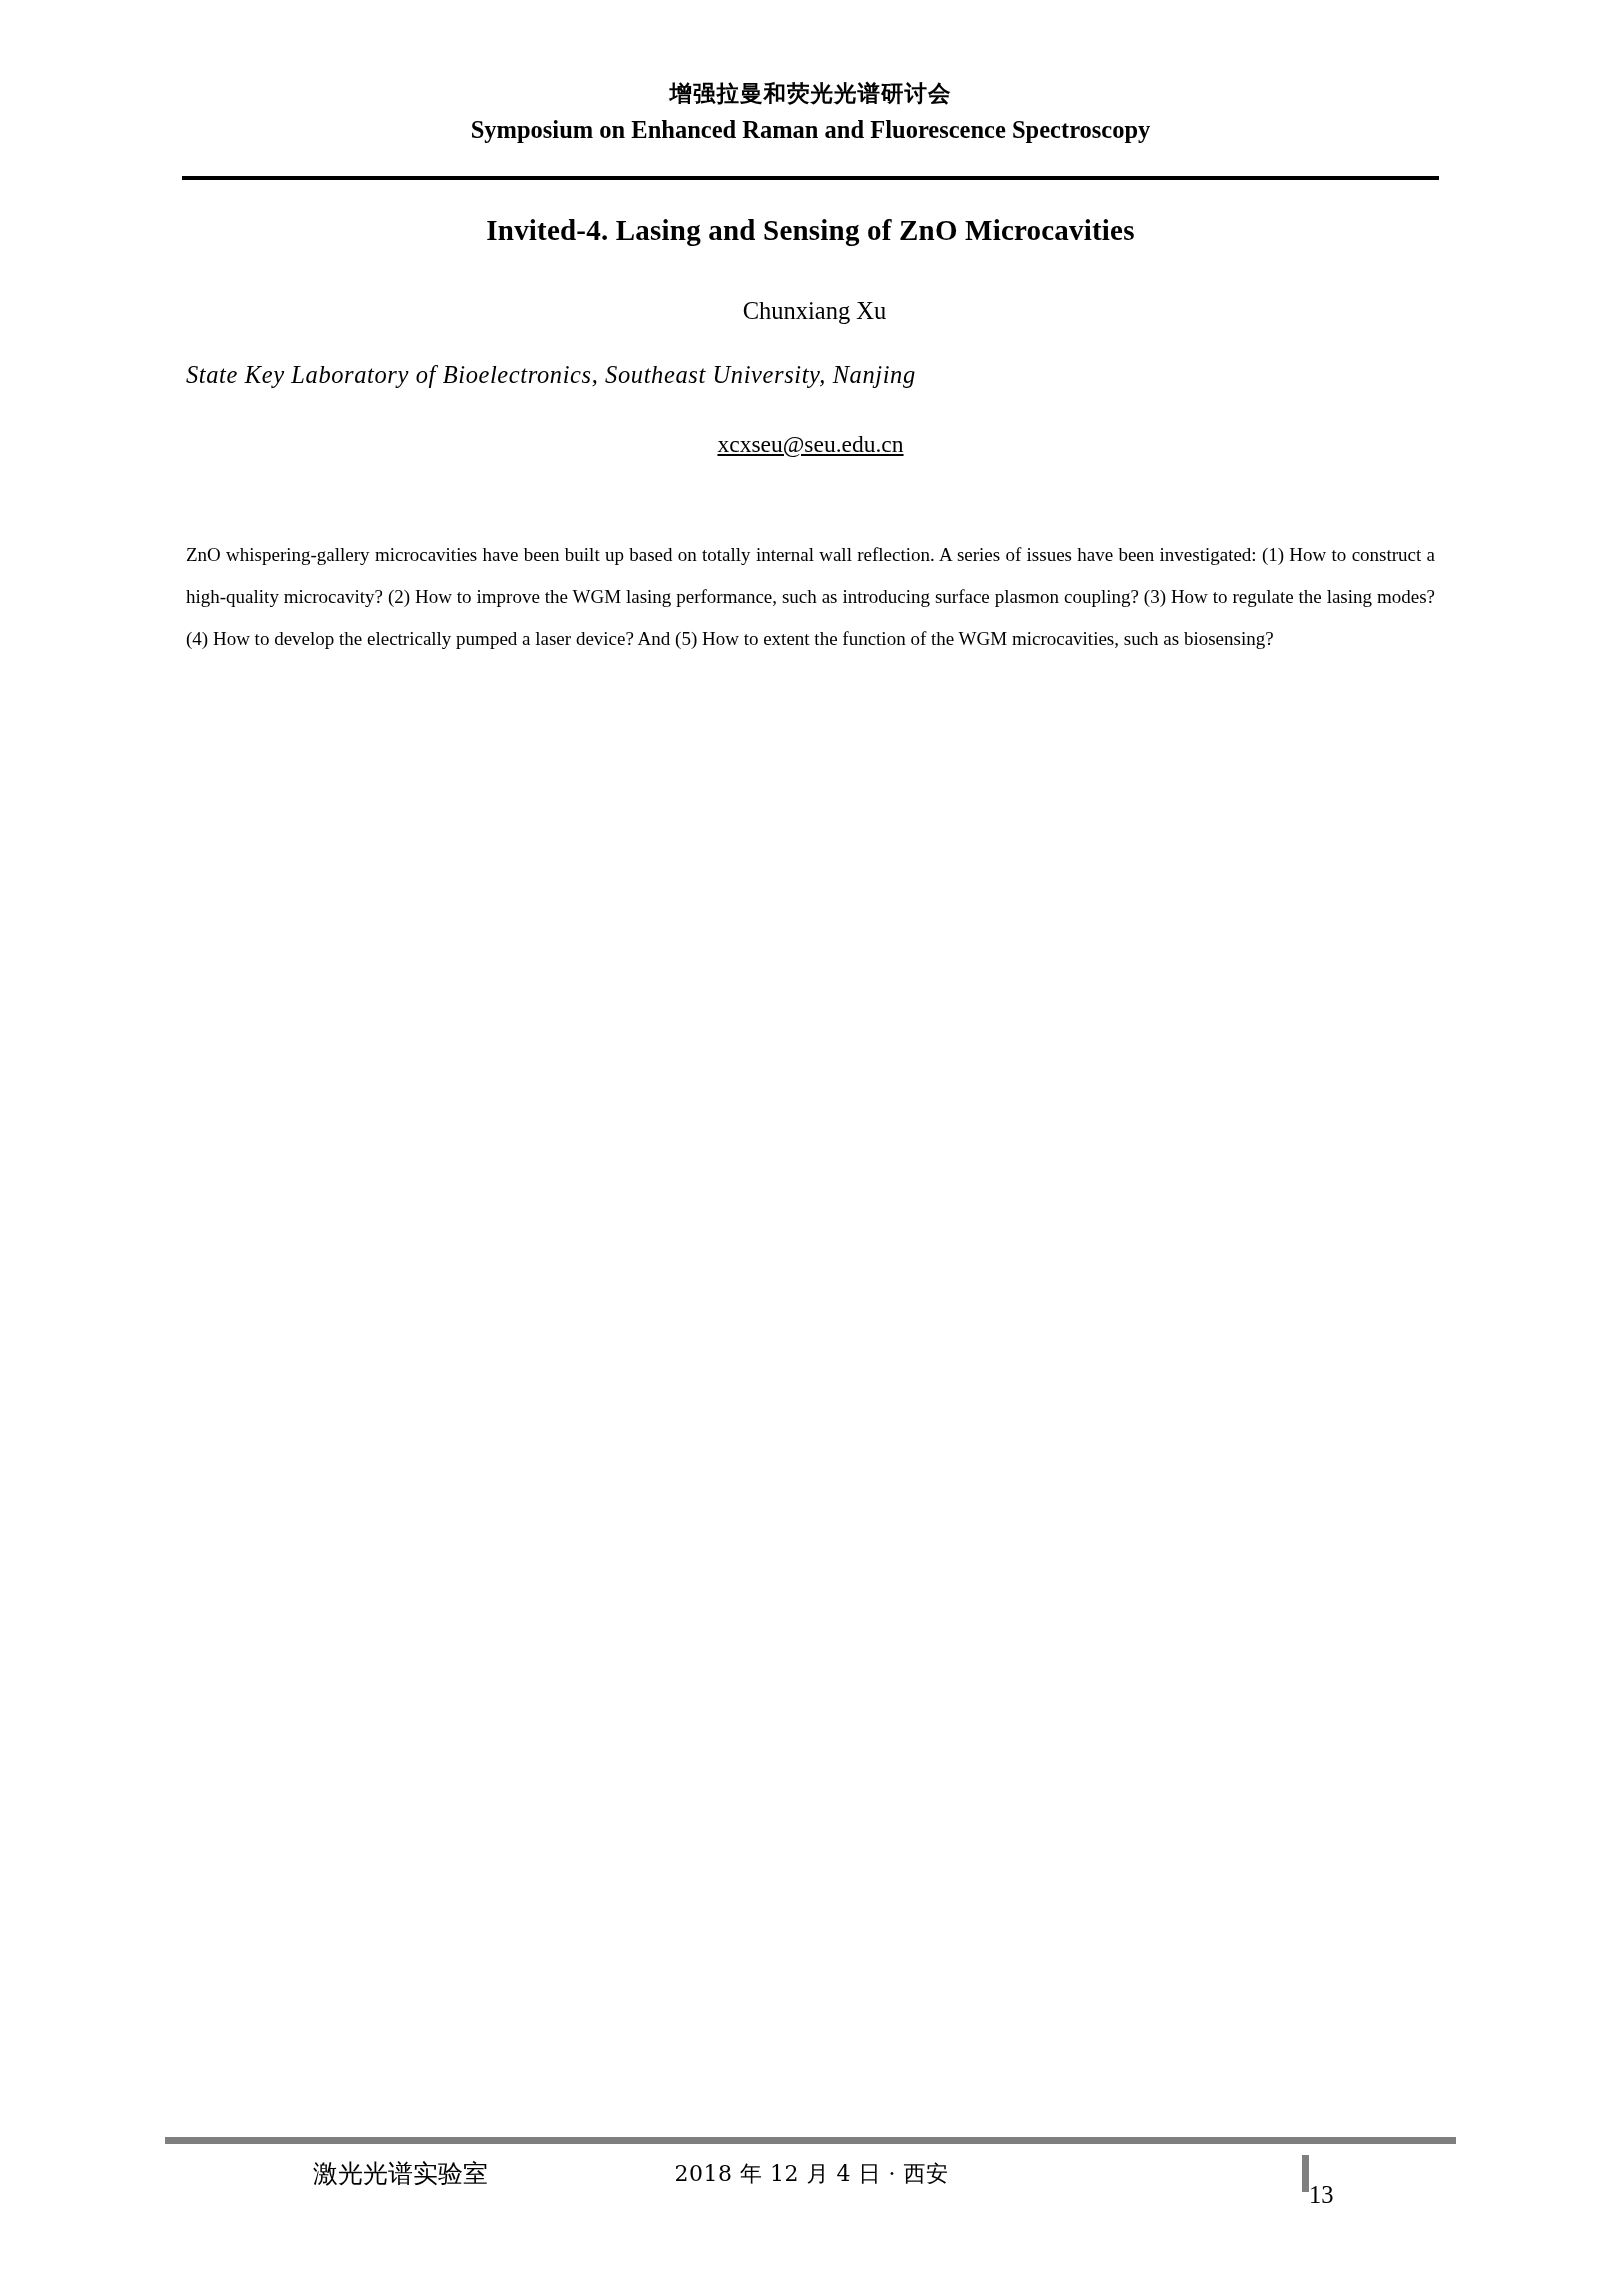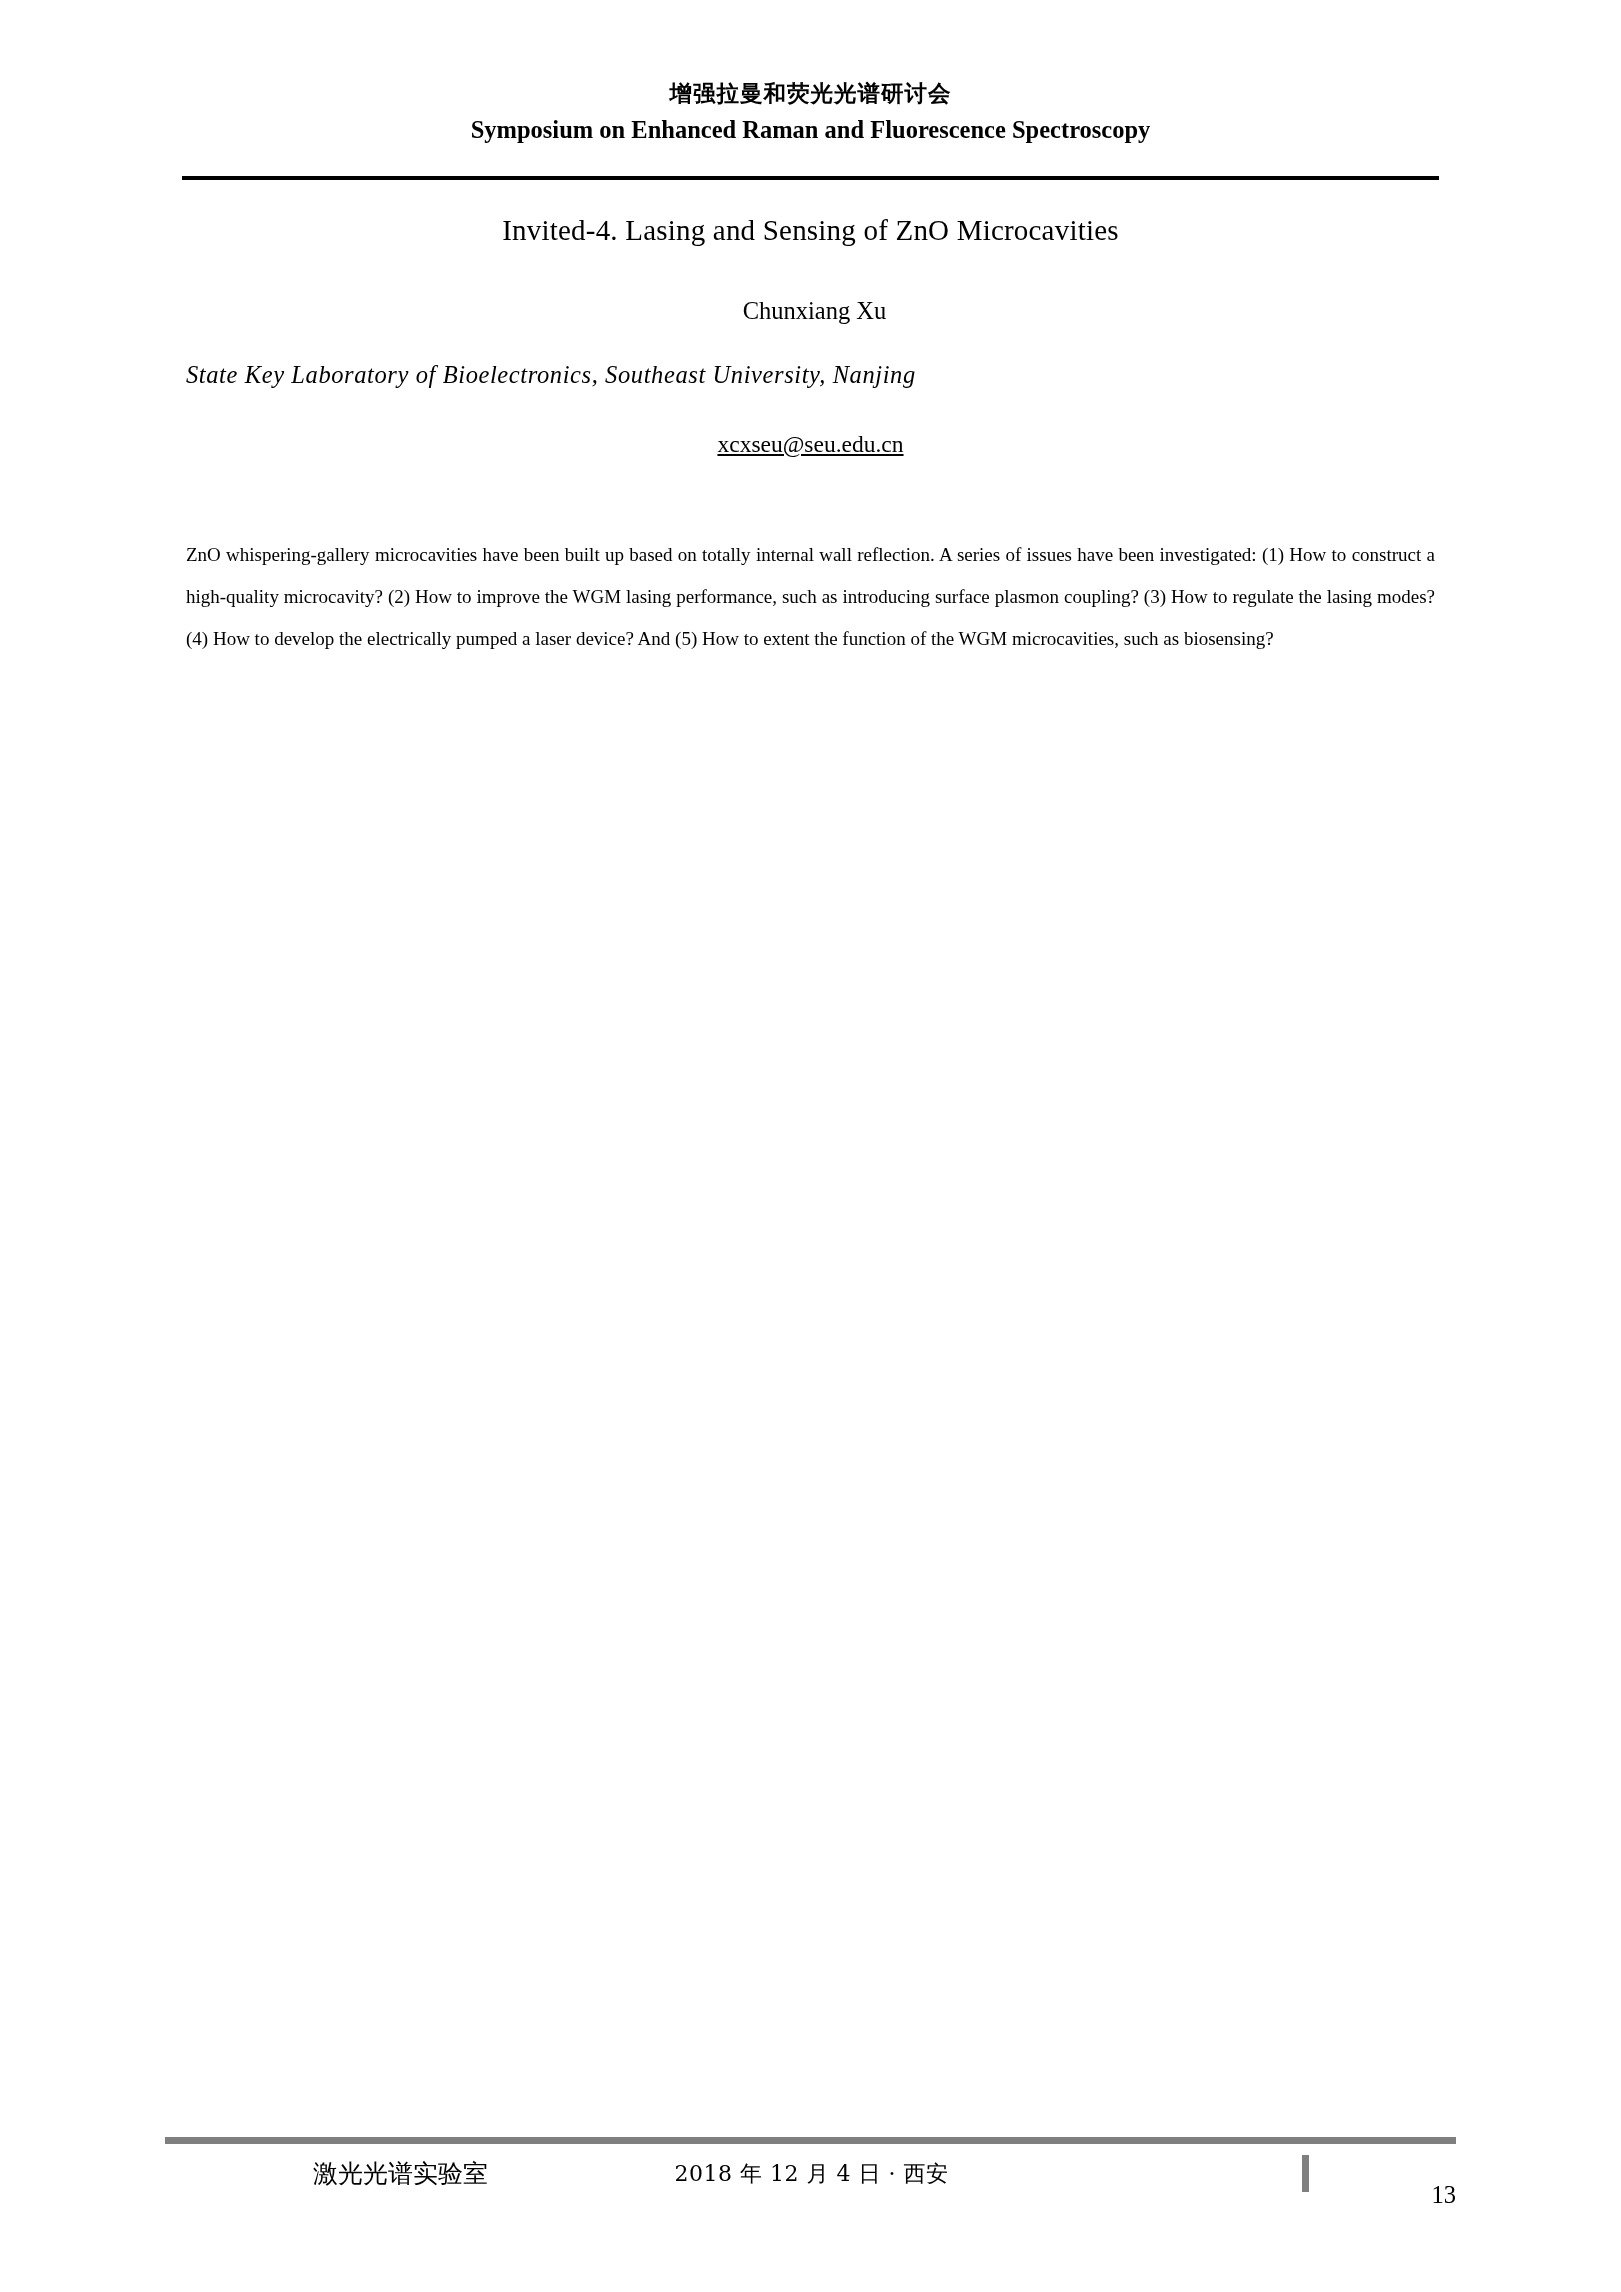--- a/index.html
+++ b/index.html
@@ -50,21 +50,21 @@
     height: 3.9px;
     background: #000000;
   }
   
   .title {
     position: absolute;
     left: 186px;
     right: 186px;
     top: 214px;
     text-align: center;
-    font-weight: normal;
+    font-weight: bold;
     font-size: 29px;
     letter-spacing: 0.2px;
   }
   .author {
     position: absolute;
     left: 194px;
     right: 186px;
     top: 297px;
     text-align: center;
     font-size: 24.5px;
@@ -137,21 +137,21 @@
     letter-spacing: 0.5px;
     padding-right: 167px;
   }
   .footer-sep {
     width: 6.9px;
     background: #7f7f7f;
     height: 37px;
   }
   .footer-right {
     width: 147px;
-    text-align: right;
+    text-align: left;
     font-size: 24.5px;
     font-family: "Liberation Serif", serif;
     margin-top: 43px;
   }
 </style>
 </head>
 <body>
 
 <div class="page">
 

